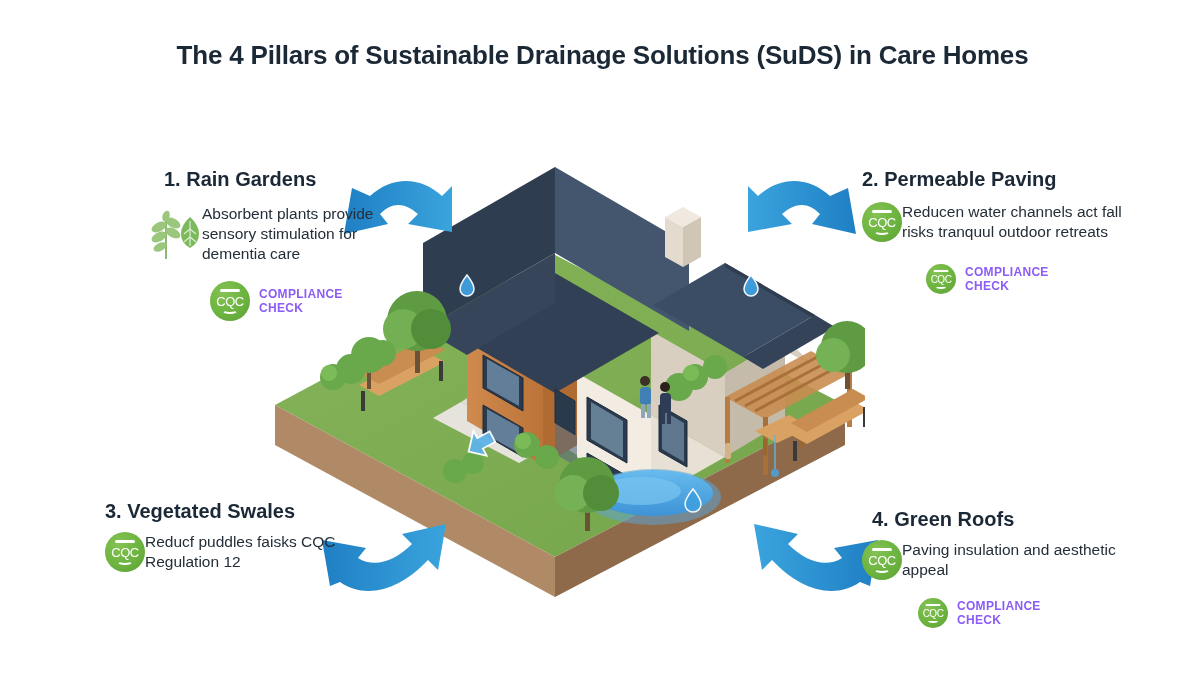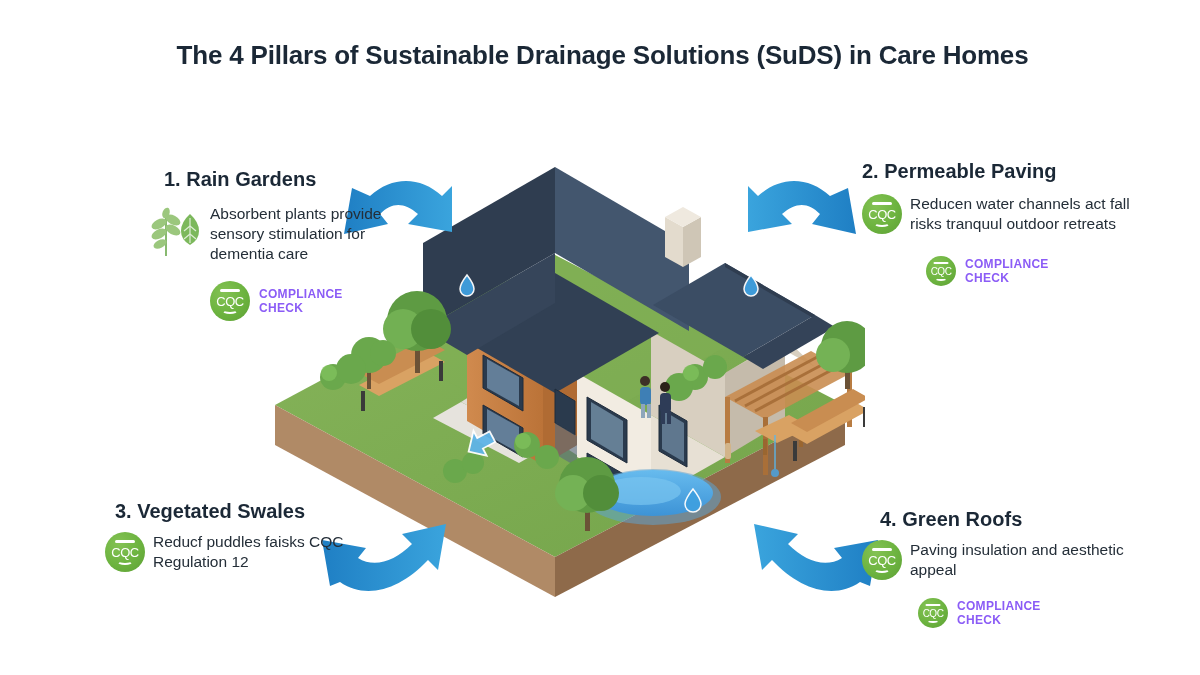--- a/index.html
+++ b/index.html
@@ -25,37 +25,37 @@
   
   .pillar { position:absolute; }
   .pillar .p-title {
     font-size:20px; font-weight:bold; color:#1b2836;
     white-space:nowrap; line-height:1.1;
   }
   .pillar .p-body {
     font-size:15.5px; line-height:1.28; color:#242e38;
     font-weight:400;
   }
-  .pillar .p-row { display:flex; align-items:flex-start; gap:8px; }
+  .pillar .p-row { display:flex; align-items:center; }
 
   
   #pillar-1 { left:150px; top:168px; width:260px; }
   #pillar-1 .p-title { margin-left:14px; }
   #pillar-1 .p-row { margin-top:12px; }
   #pillar-1 .p-body { padding-top:2px; }
 
-  #pillar-2 { left:862px; top:160px; width:280px; }
+  #pillar-2 { left:862px; top:168px; width:280px; }
   #pillar-2 .p-row { margin-top:12px; }
 
   #pillar-3 { left:105px; top:500px; width:280px; }
-  #pillar-3 .p-title { margin-left:10px; }
+  #pillar-3 .p-title { }
   #pillar-3 .p-row { margin-top:10px; }
 
   #pillar-4 { left:862px; top:508px; width:280px; }
-  #pillar-4 .p-title { margin-left:18px; }
+  #pillar-4 .p-title { margin-left:10px; }
   #pillar-4 .p-row { margin-top:10px; }
 
   
   .cqc {
     position:relative; flex:0 0 auto;
     border-radius:50%;
     background:radial-gradient(circle at 35% 30%, #84c254 0%, #6cb33f 55%, #5d9f35 100%);
     display:flex; align-items:center; justify-content:center;
   }
   .cqc .bar {

